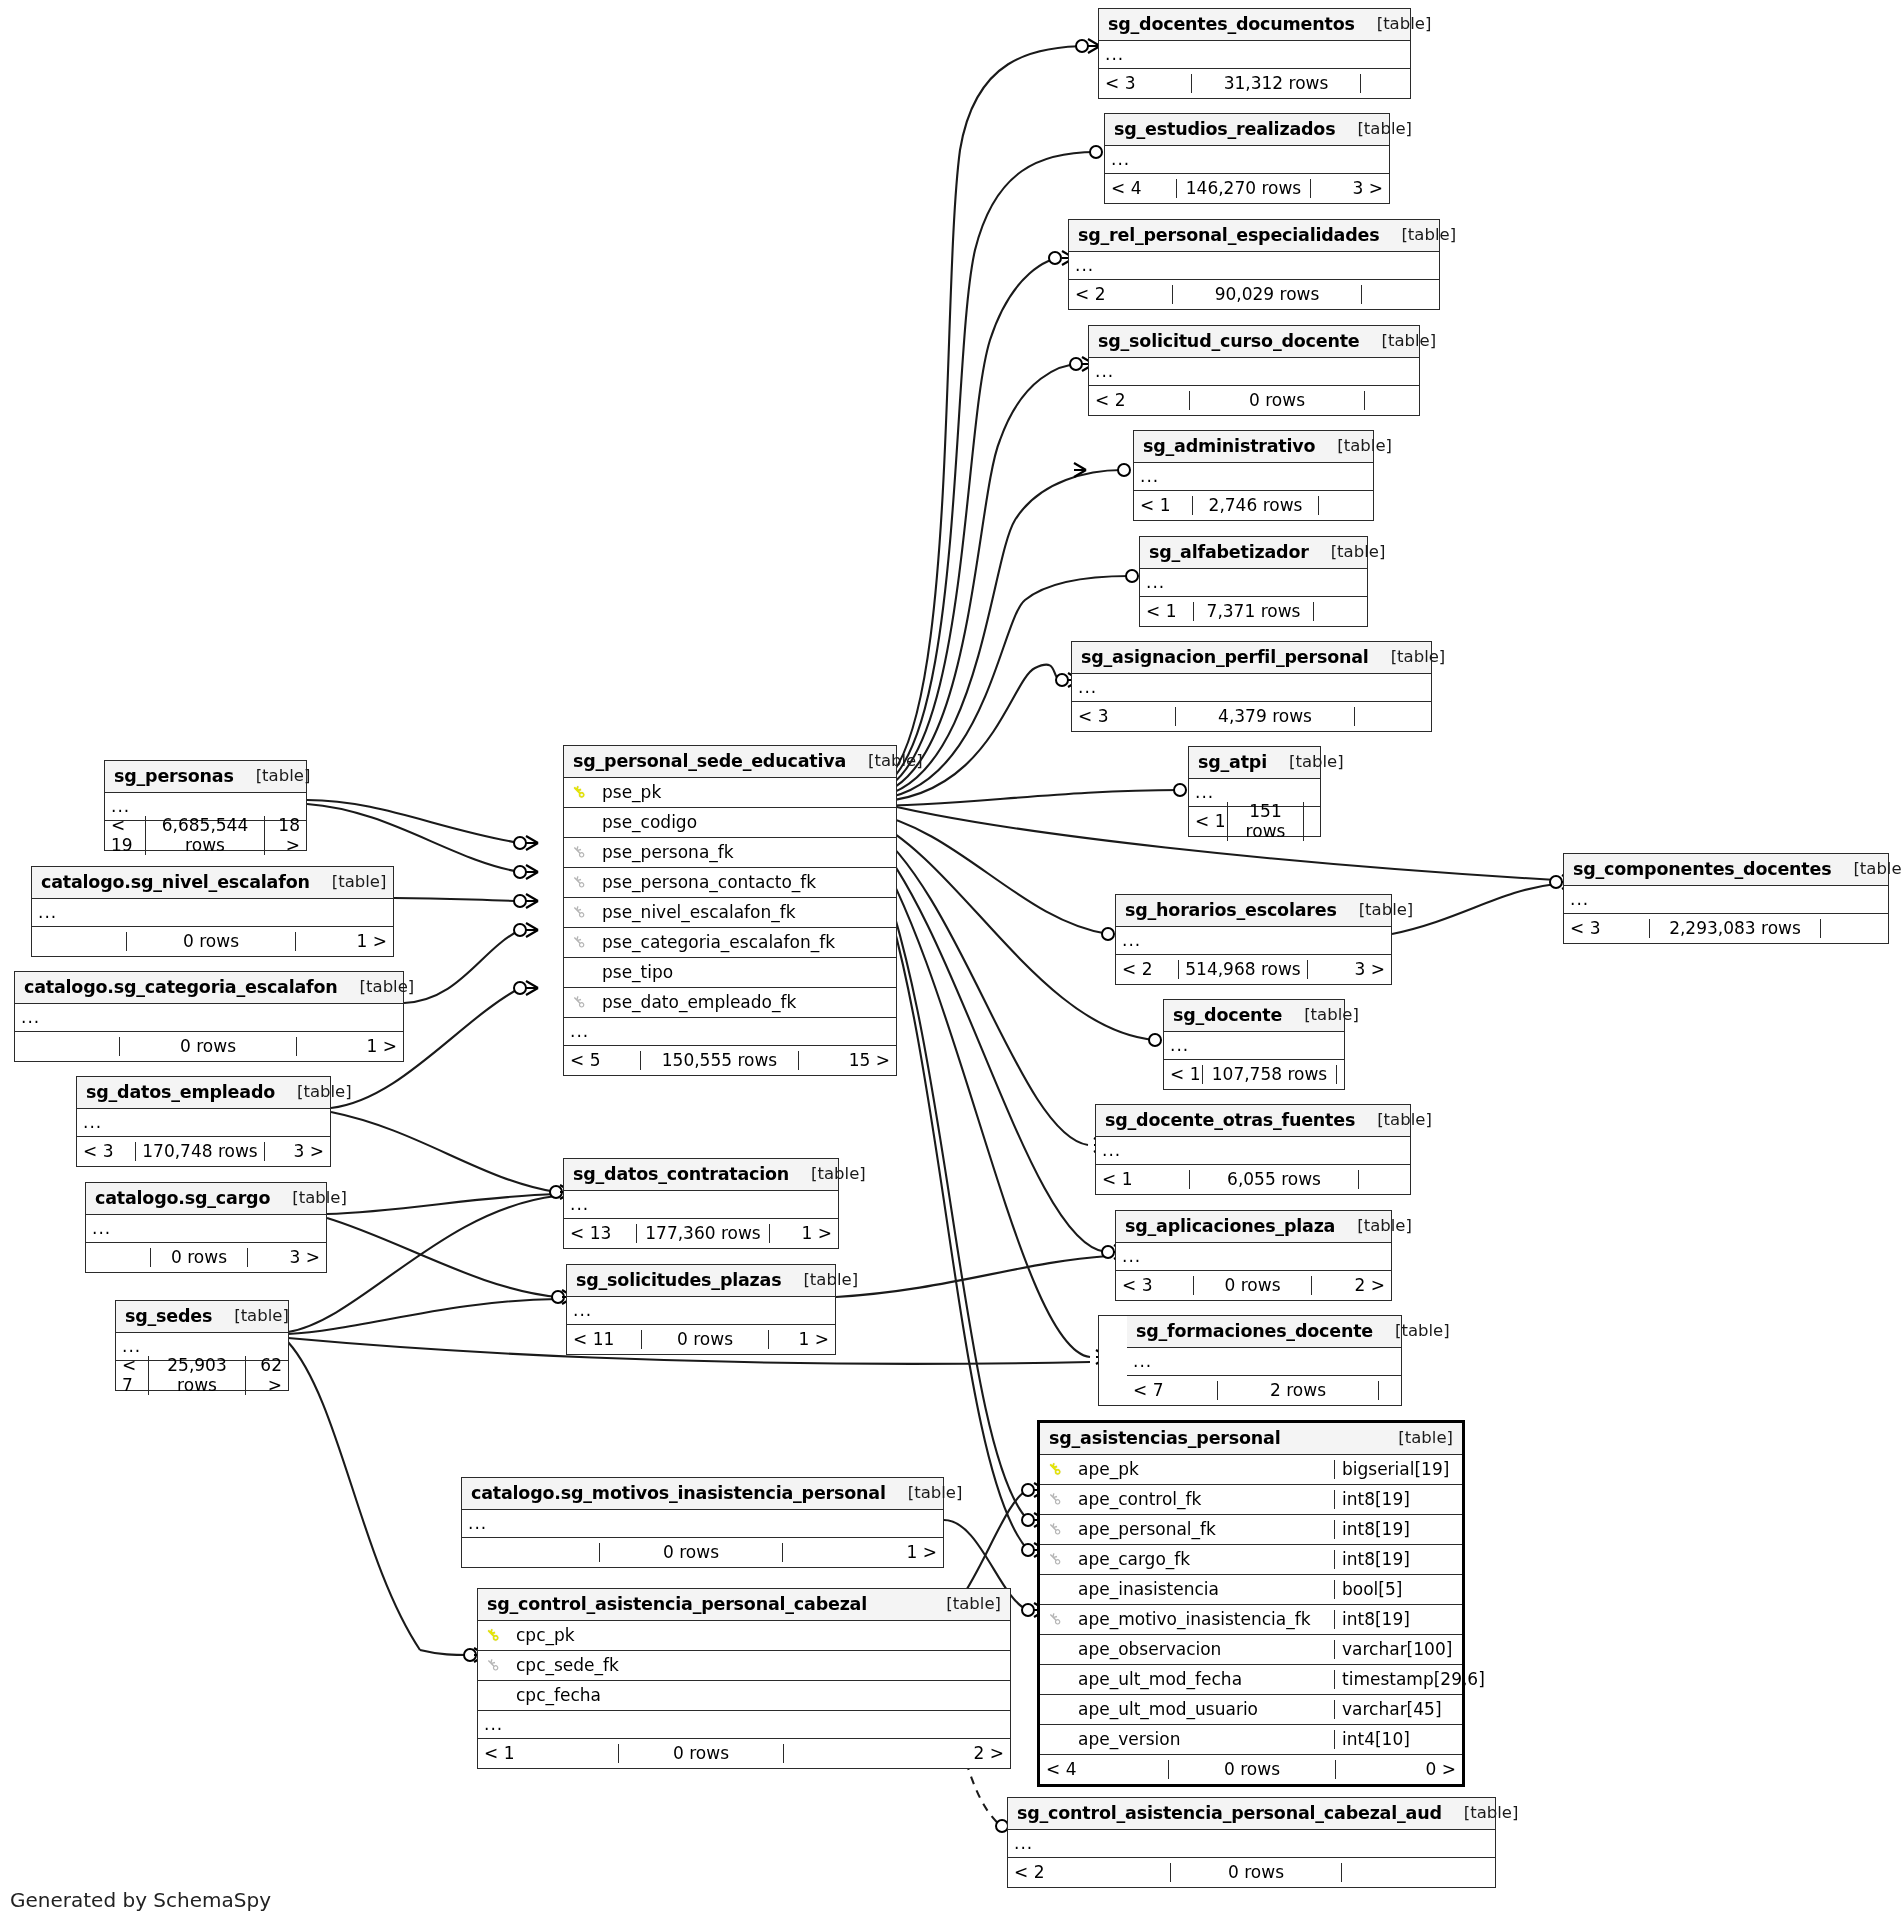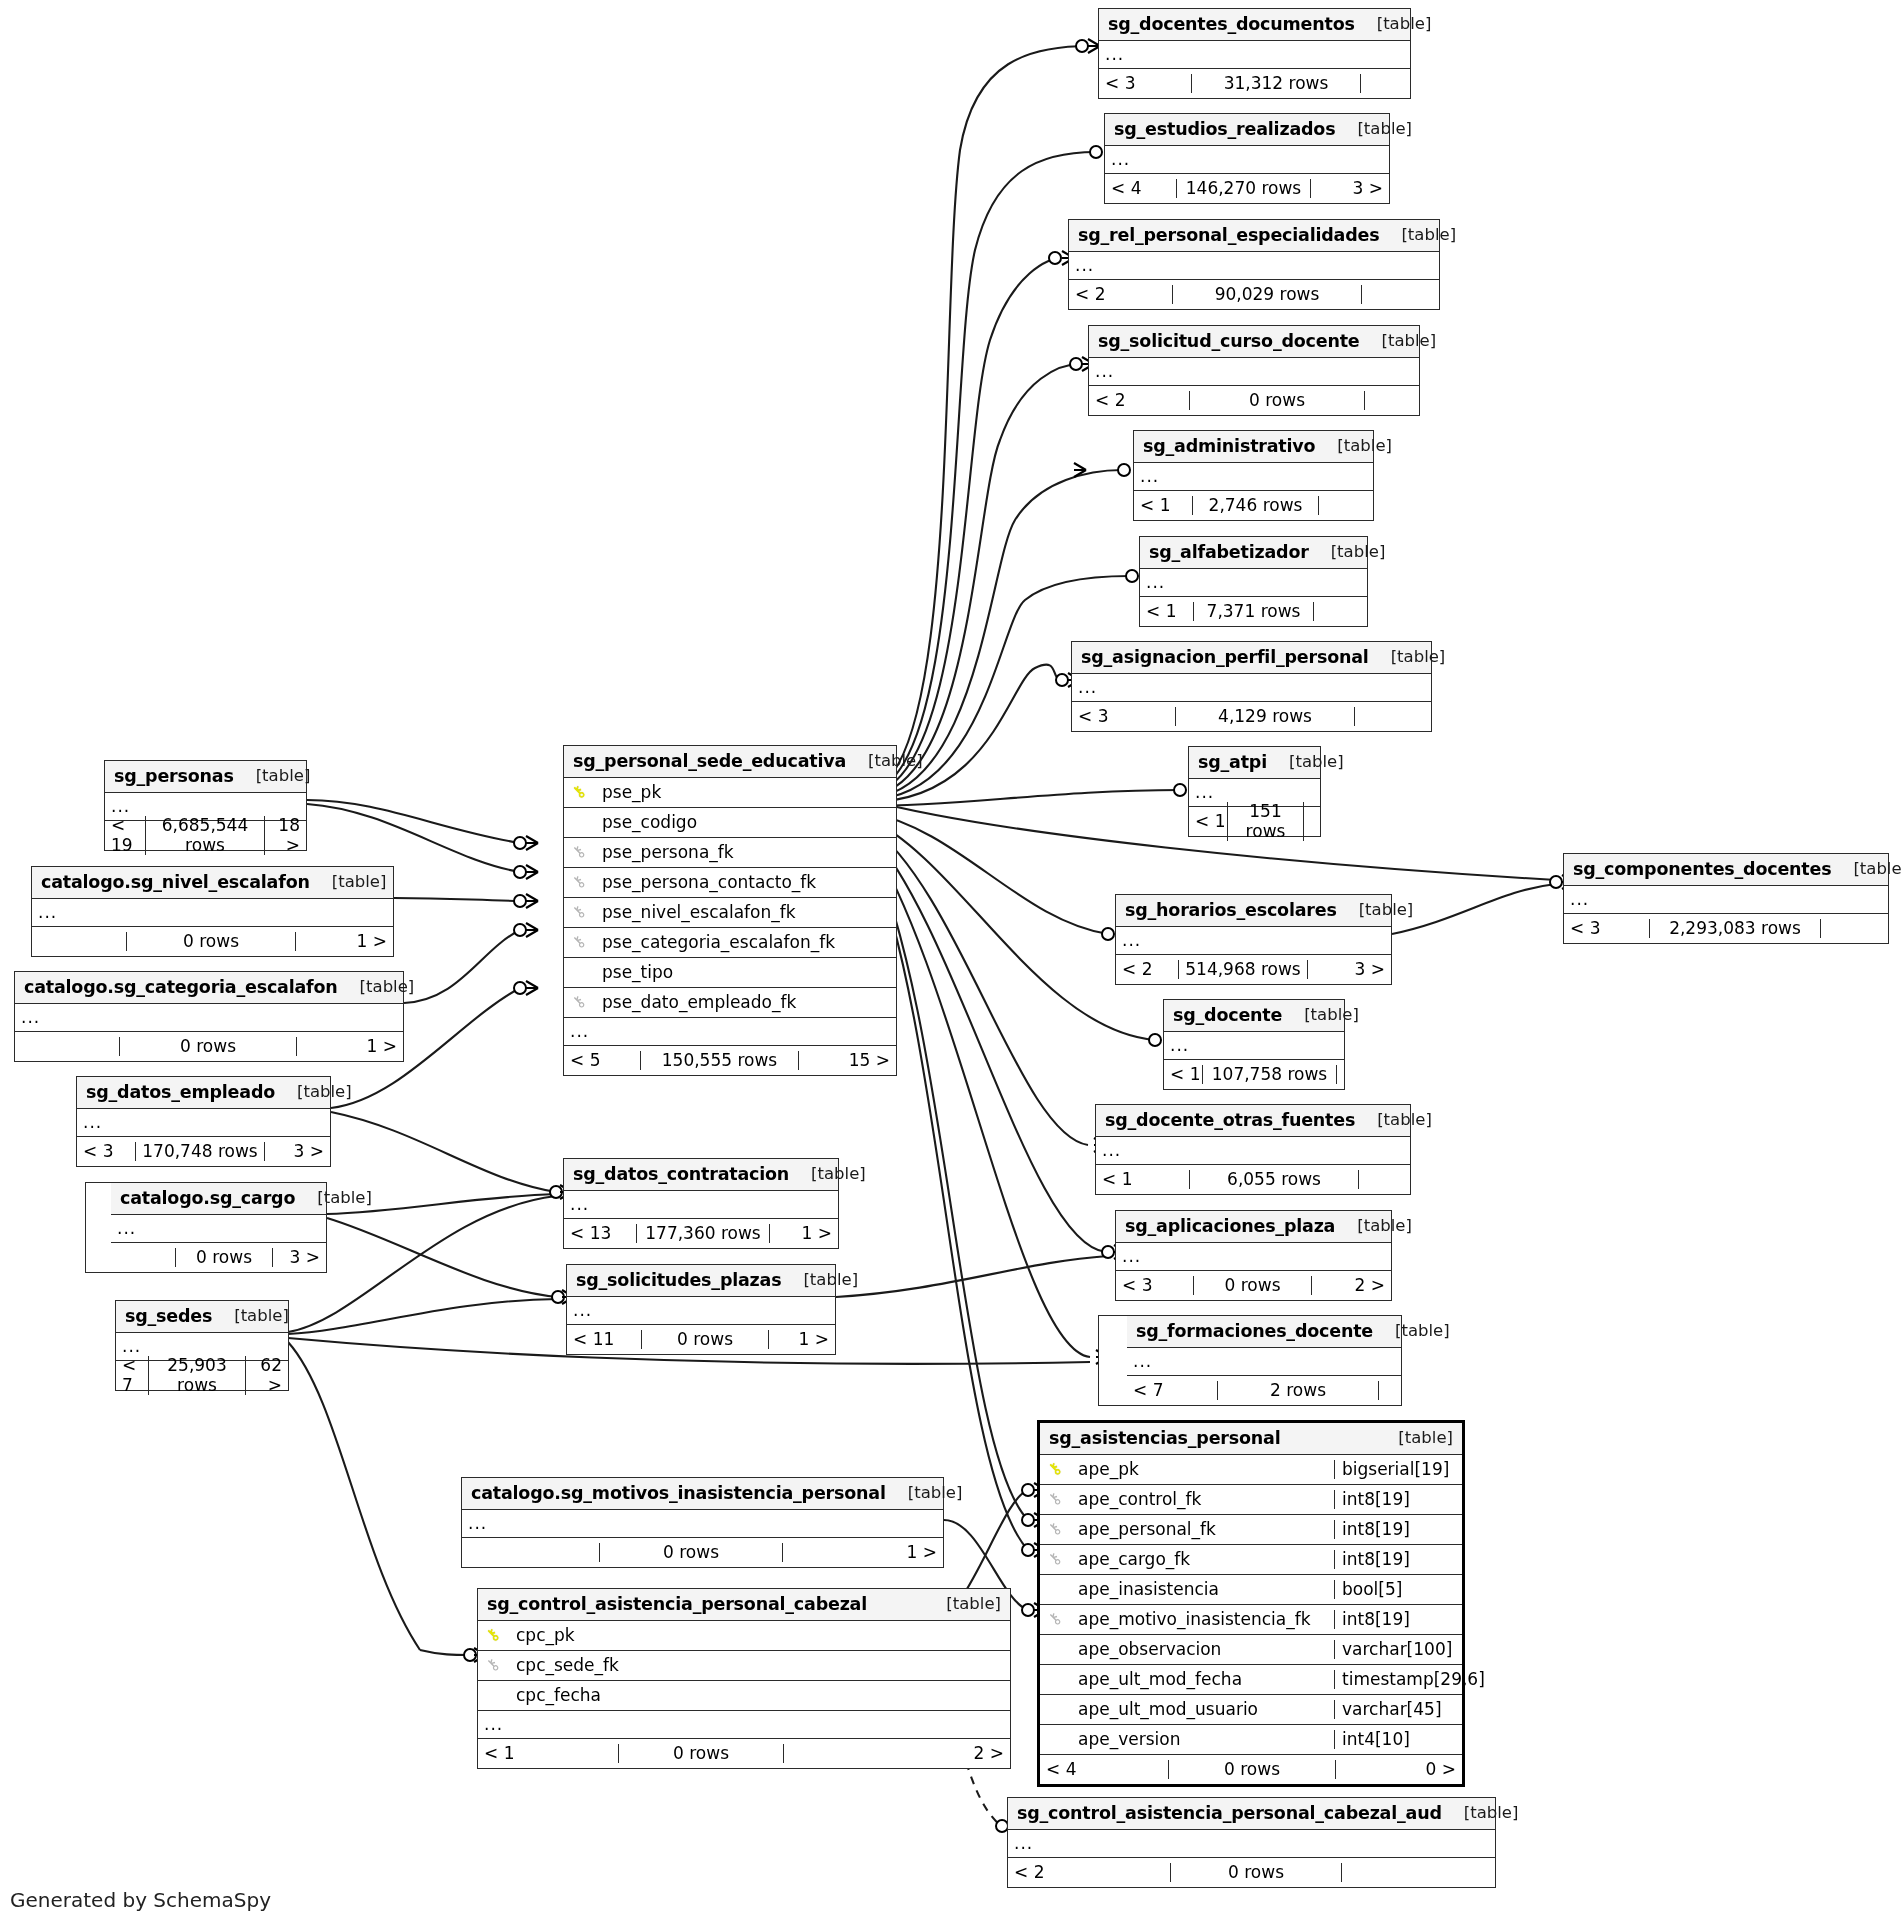--- a/index.html
+++ b/index.html
@@ -328,21 +328,21 @@
         </div>
       </div>
       <div class="tbl" style="left: 1071px; top: 641px; width: 361px;">
         <div class="tbl-head">
           <span class="tbl-name">sg_asignacion_perfil_personal</span>
           <span class="tbl-kind">[table]</span>
         </div>
         <div class="ellipsis-row">...</div>
         <div class="foot-row">
           <span class="foot-left" style="width:103px">&lt; 3</span>
-          <span class="foot-mid" style="width:180px">4,129 rows</span>
+          <span class="foot-mid" style="width:180px">4,379 rows</span>
           <span class="foot-right"></span>
         </div>
       </div>
       <div class="tbl" style="left: 1188px; top: 746px; width: 133px;">
         <div class="tbl-head">
           <span class="tbl-name">sg_atpi</span>
           <span class="tbl-kind">[table]</span>
         </div>
         <div class="ellipsis-row">...</div>
         <div class="foot-row">
@@ -464,21 +464,21 @@
           <span class="tbl-name">sg_datos_empleado</span>
           <span class="tbl-kind">[table]</span>
         </div>
         <div class="ellipsis-row">...</div>
         <div class="foot-row">
           <span class="foot-left" style="width:58px">&lt; 3</span>
           <span class="foot-mid" style="width:130px">170,748 rows</span>
           <span class="foot-right">3 &gt;</span>
         </div>
       </div>
-      <div class="tbl" style="left: 85px; top: 1182px; width: 242px; padding-left: 25px;">
+      <div class="tbl" style="left: 85px; top: 1182px; width: 242px;">
         <div class="tbl-head">
           <span class="tbl-name">catalogo.sg_cargo</span>
           <span class="tbl-kind">[table]</span>
         </div>
         <div class="ellipsis-row">...</div>
         <div class="foot-row">
           <span class="foot-left" style="width:64px"></span>
           <span class="foot-mid" style="width:98px">0 rows</span>
           <span class="foot-right">3 &gt;</span>
         </div>

